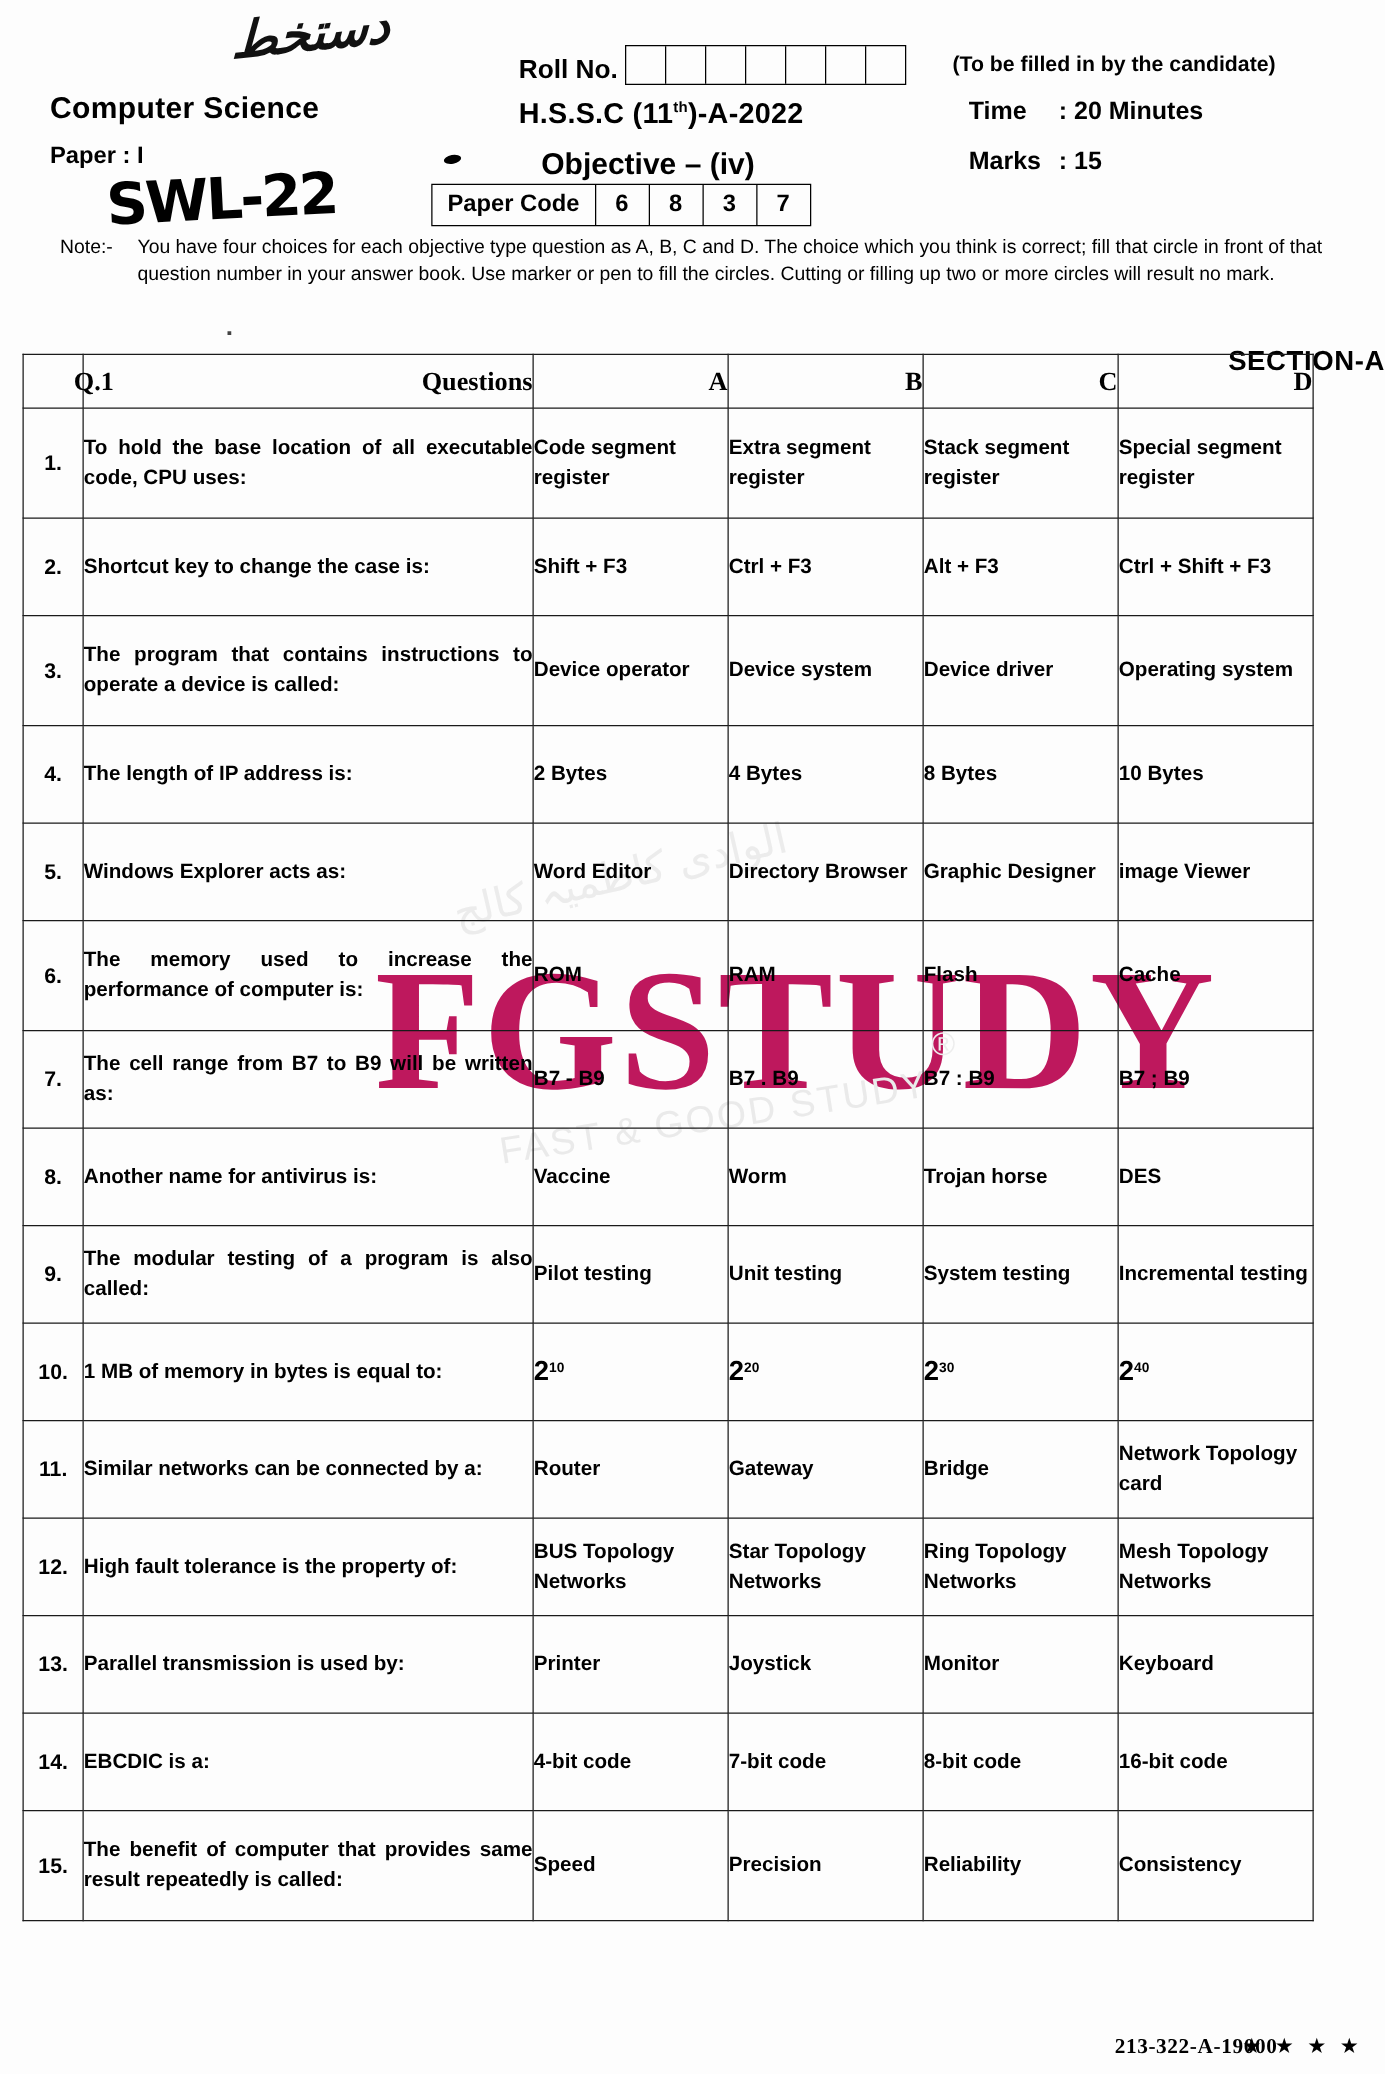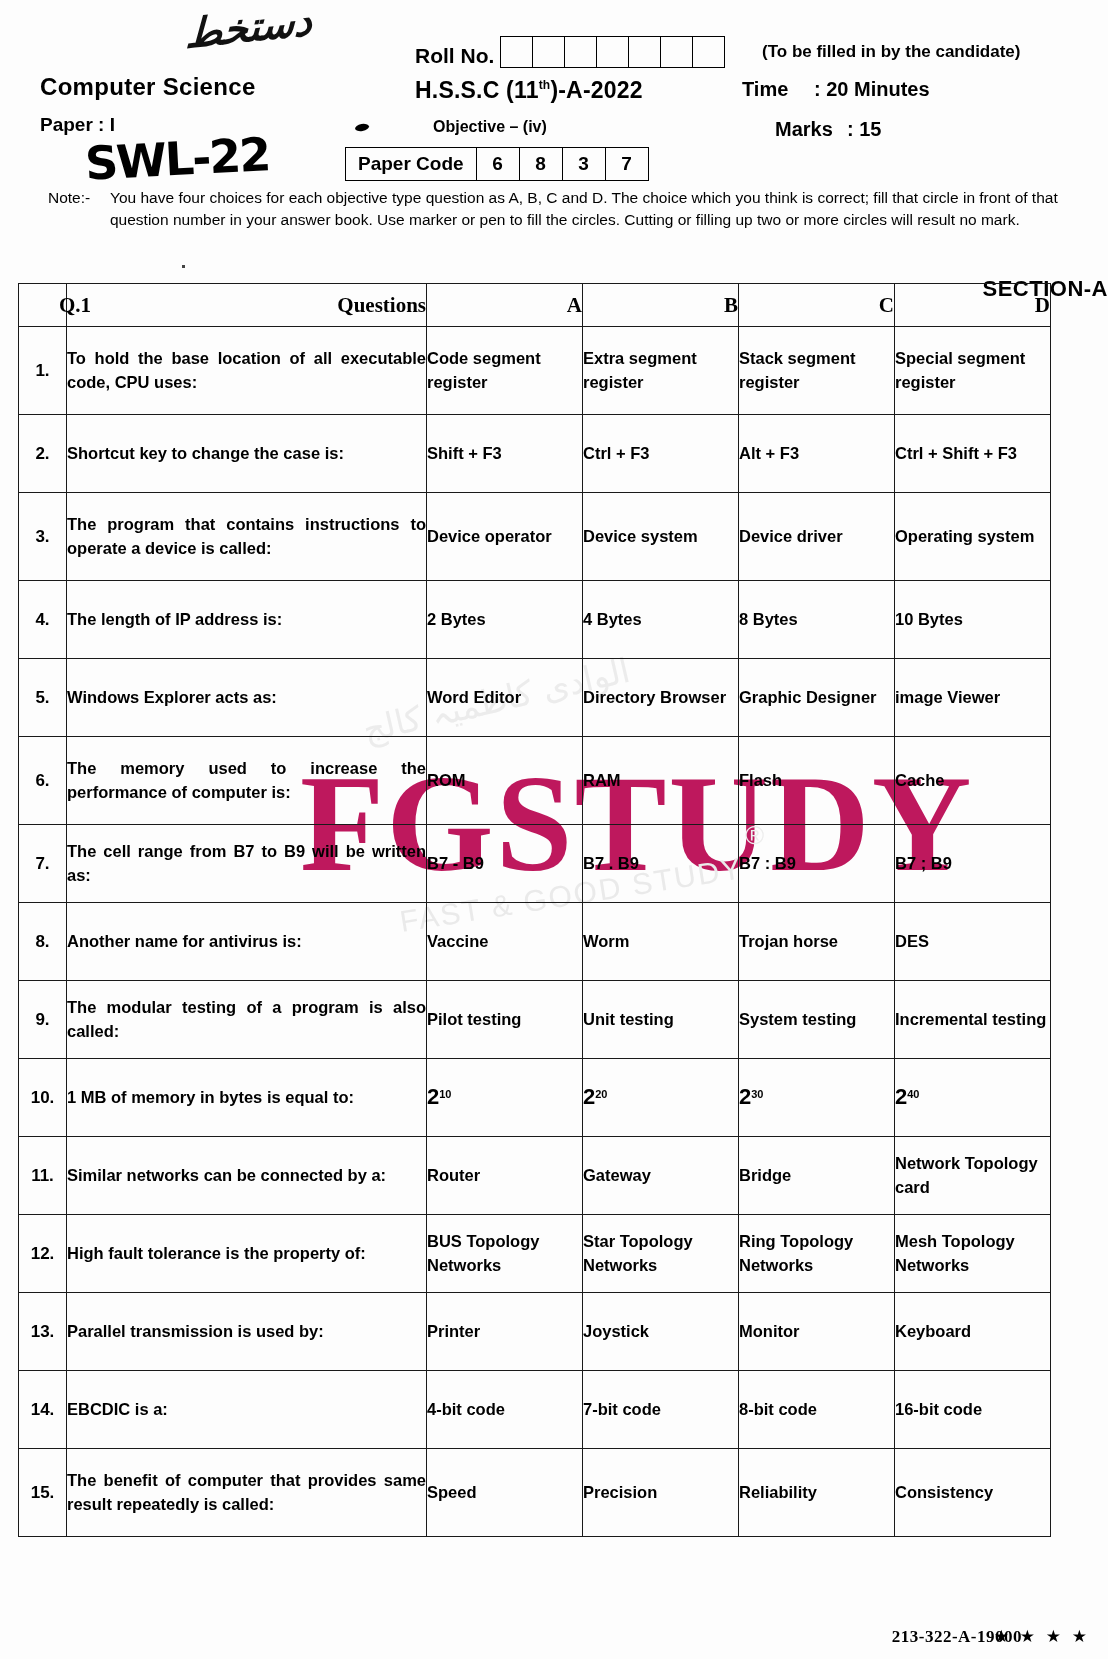--- a/index.html
+++ b/index.html
@@ -155,37 +155,37 @@
     font-size: 23px;
     font-weight: 700;
     letter-spacing: 0.2px;
   }
   .exam-title sup { font-size: 12px; }
 
   .objective {
     position: absolute;
     left: 433px;
     top: 118px;
-    font-size: 16px;
+    font-size: 24px;
     font-weight: 700;
   }
   .dot-mark {
     position: absolute;
     left: 355px;
     top: 124px;
     width: 14px;
     height: 7px;
     background: #000;
     border-radius: 50%;
     transform: rotate(-10deg);
   }
 
   .time-row {
     position: absolute;
-    left: 742px;
+    left: 775px;
     top: 78px;
     font-size: 20px;
     font-weight: 700;
   }
   .marks-row {
     position: absolute;
     left: 775px;
     top: 118px;
     font-size: 20px;
     font-weight: 700;

